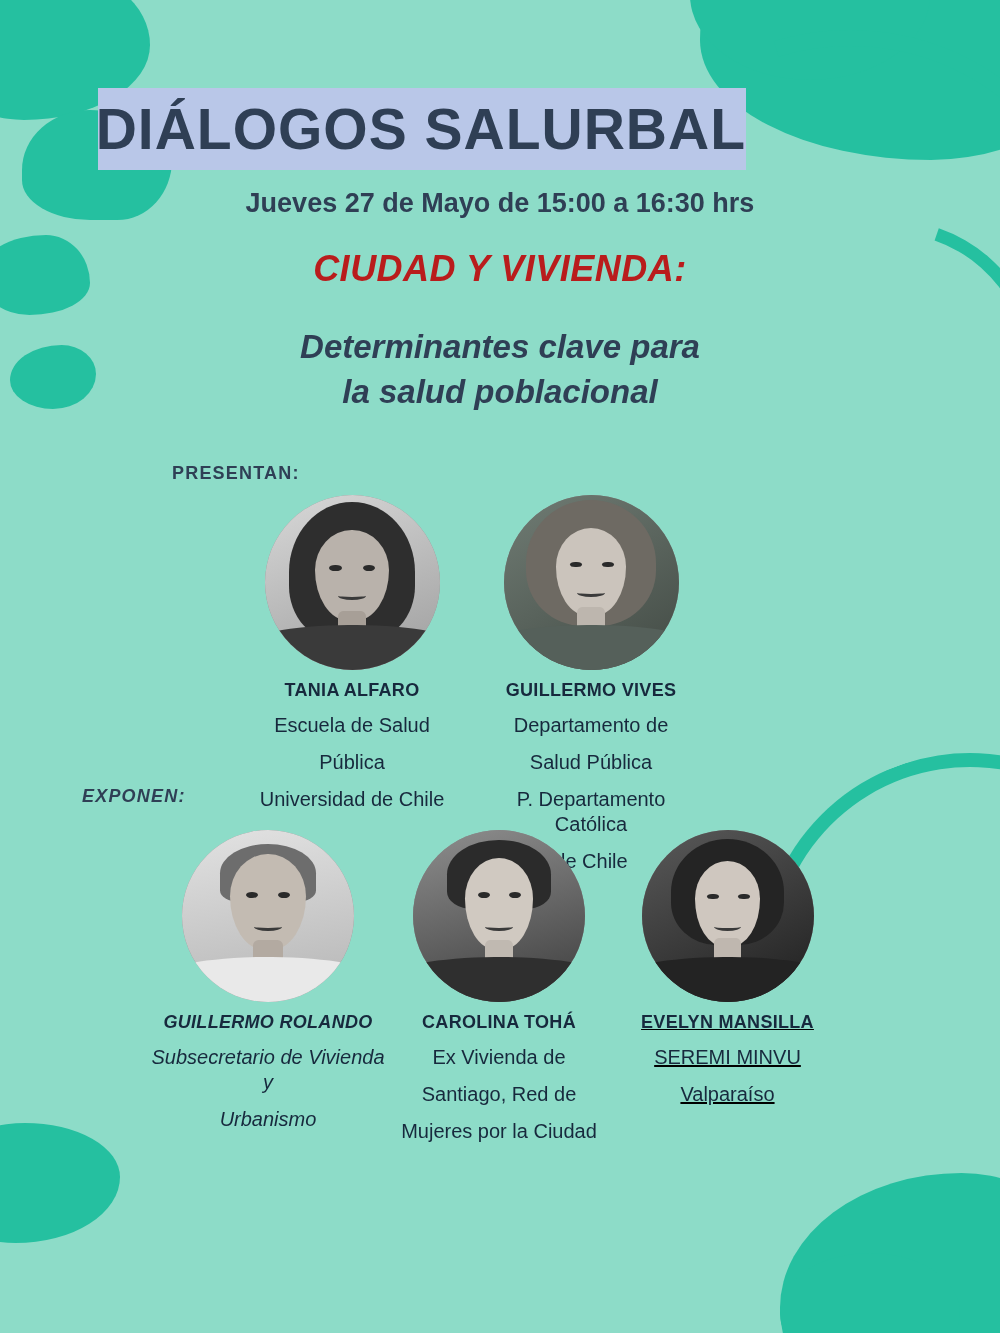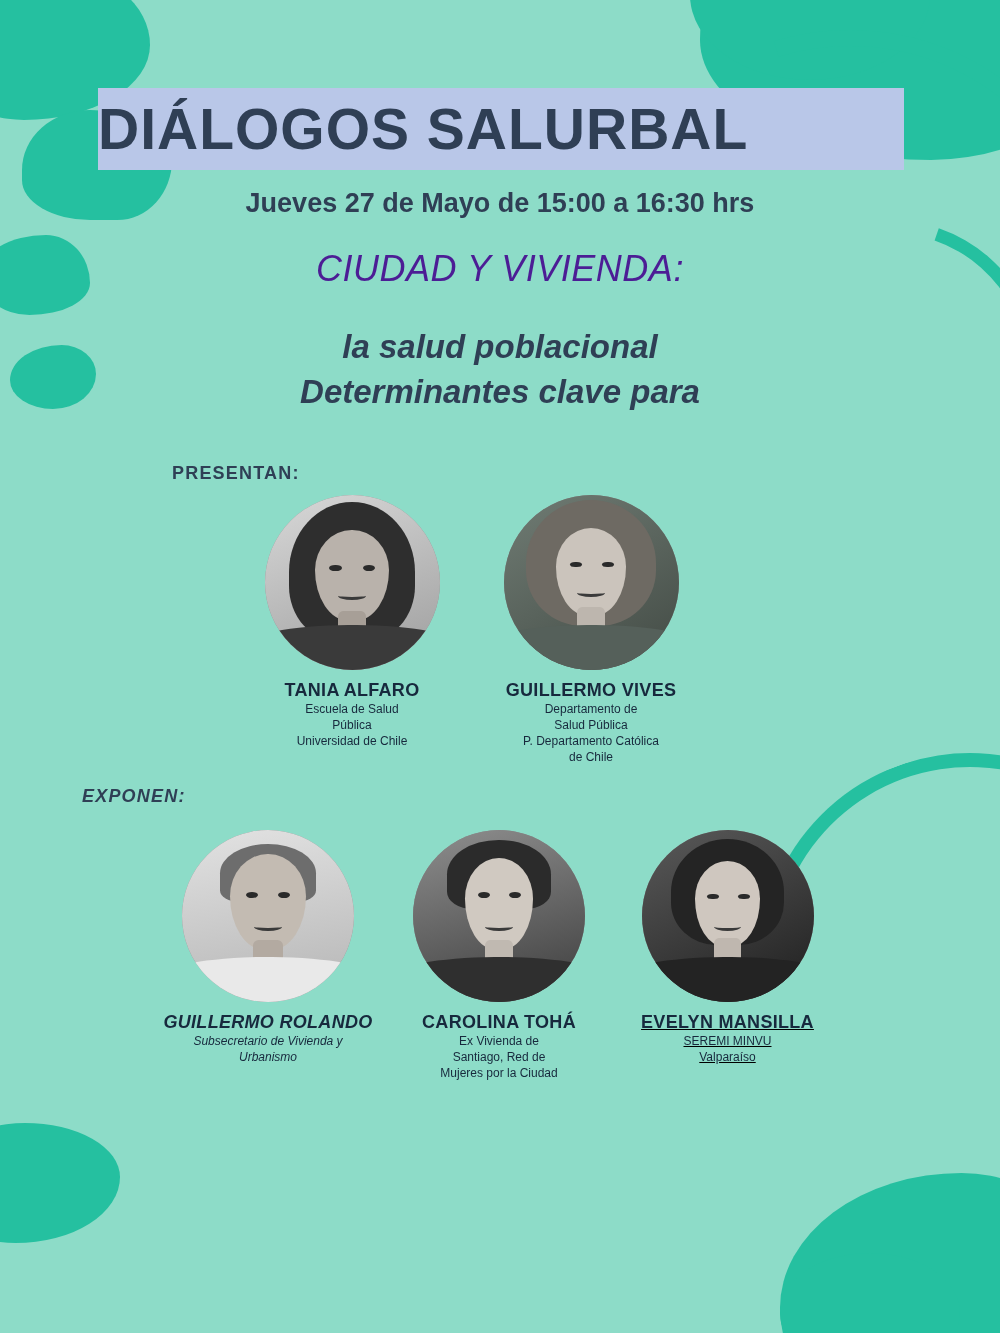--- a/index.html
+++ b/index.html
@@ -90,23 +90,23 @@
     transform: rotate(-20deg);
     border-width: 14px;
   }
 
   
   .content { position: relative; z-index: 2; }
 
   .title-band {
     position: absolute;
     left: 98px; top: 88px;
-    width: 806px; height: 82px;
+    width: 648px; height: 82px;
     background: #b9c7e8;
-    display: flex; align-items: center; justify-content: flex-start;
+    display: flex; align-items: center; justify-content: flex-end;
   }
   .title-band .title {
     font-size: 57px;
     font-weight: bold;
     letter-spacing: 1px;
     color: #2f3f55;
     white-space: nowrap;
   }
 
   .subtitle-date {
@@ -116,23 +116,23 @@
     font-size: 27px;
     font-weight: bold;
     color: #2f3f55;
   }
 
   .headline {
     position: absolute;
     top: 248px; left: 0; right: 0;
     text-align: center;
     font-size: 36px;
-    font-weight: normal;
+    font-weight: bold;
     font-style: italic;
-    color: #4c1d95;
+    color: #b91c1c;
     letter-spacing: .5px;
   }
 
   .subhead {
     position: absolute;
     top: 325px; left: 0; right: 0;
     text-align: center;
     font-size: 33px;
     font-weight: bold;
     font-style: italic;
@@ -160,24 +160,24 @@
     background: #8a8a8a;
   }
   .person .name {
     font-size: 18px;
     font-weight: bold;
     color: #17293d;
     margin-top: 10px;
     letter-spacing: .3px;
   }
   .person .role {
-    font-size: 12px;
+    font-size: 20px;
     color: #17293d;
     line-height: 1.25;
-    margin-top: 1px;
+    margin-top: 12px;
   }
 
   
   .pf { position: absolute; inset: 0; }
   .pf .bg { position: absolute; inset: 0; }
   .pf .hair {
     position: absolute;
     border-radius: 50% 50% 45% 45%;
   }
   .pf .face {
@@ -223,22 +223,22 @@
 
   <div class="title-band">
     <div class="title">DIÁLOGOS SALURBAL</div>
   </div>
 
   <div class="subtitle-date">Jueves 27 de Mayo de 15:00 a 16:30 hrs</div>
 
   <div class="headline">CIUDAD Y VIVIENDA:</div>
 
   <div class="subhead">
+    <div>Determinantes clave para</div>
     <div>la salud poblacional</div>
-    <div>Determinantes clave para</div>
   </div>
 
   <div class="section-label label-presentan">PRESENTAN:</div>
   <div class="section-label label-exponen">EXPONEN:</div>
 
   <div class="person" style="left:250px; top:495px; width:204px;">
     <div class="photo" style="width:175px;height:175px;">
       <div class="pf">
         <div class="bg" style="background:linear-gradient(160deg,#d8d8d8,#9d9d9d);"></div>
         <div class="hair" style="left:14%;top:4%;width:72%;height:80%;background:#2e2e2e;border-radius:50% 50% 40% 40%;"></div>

